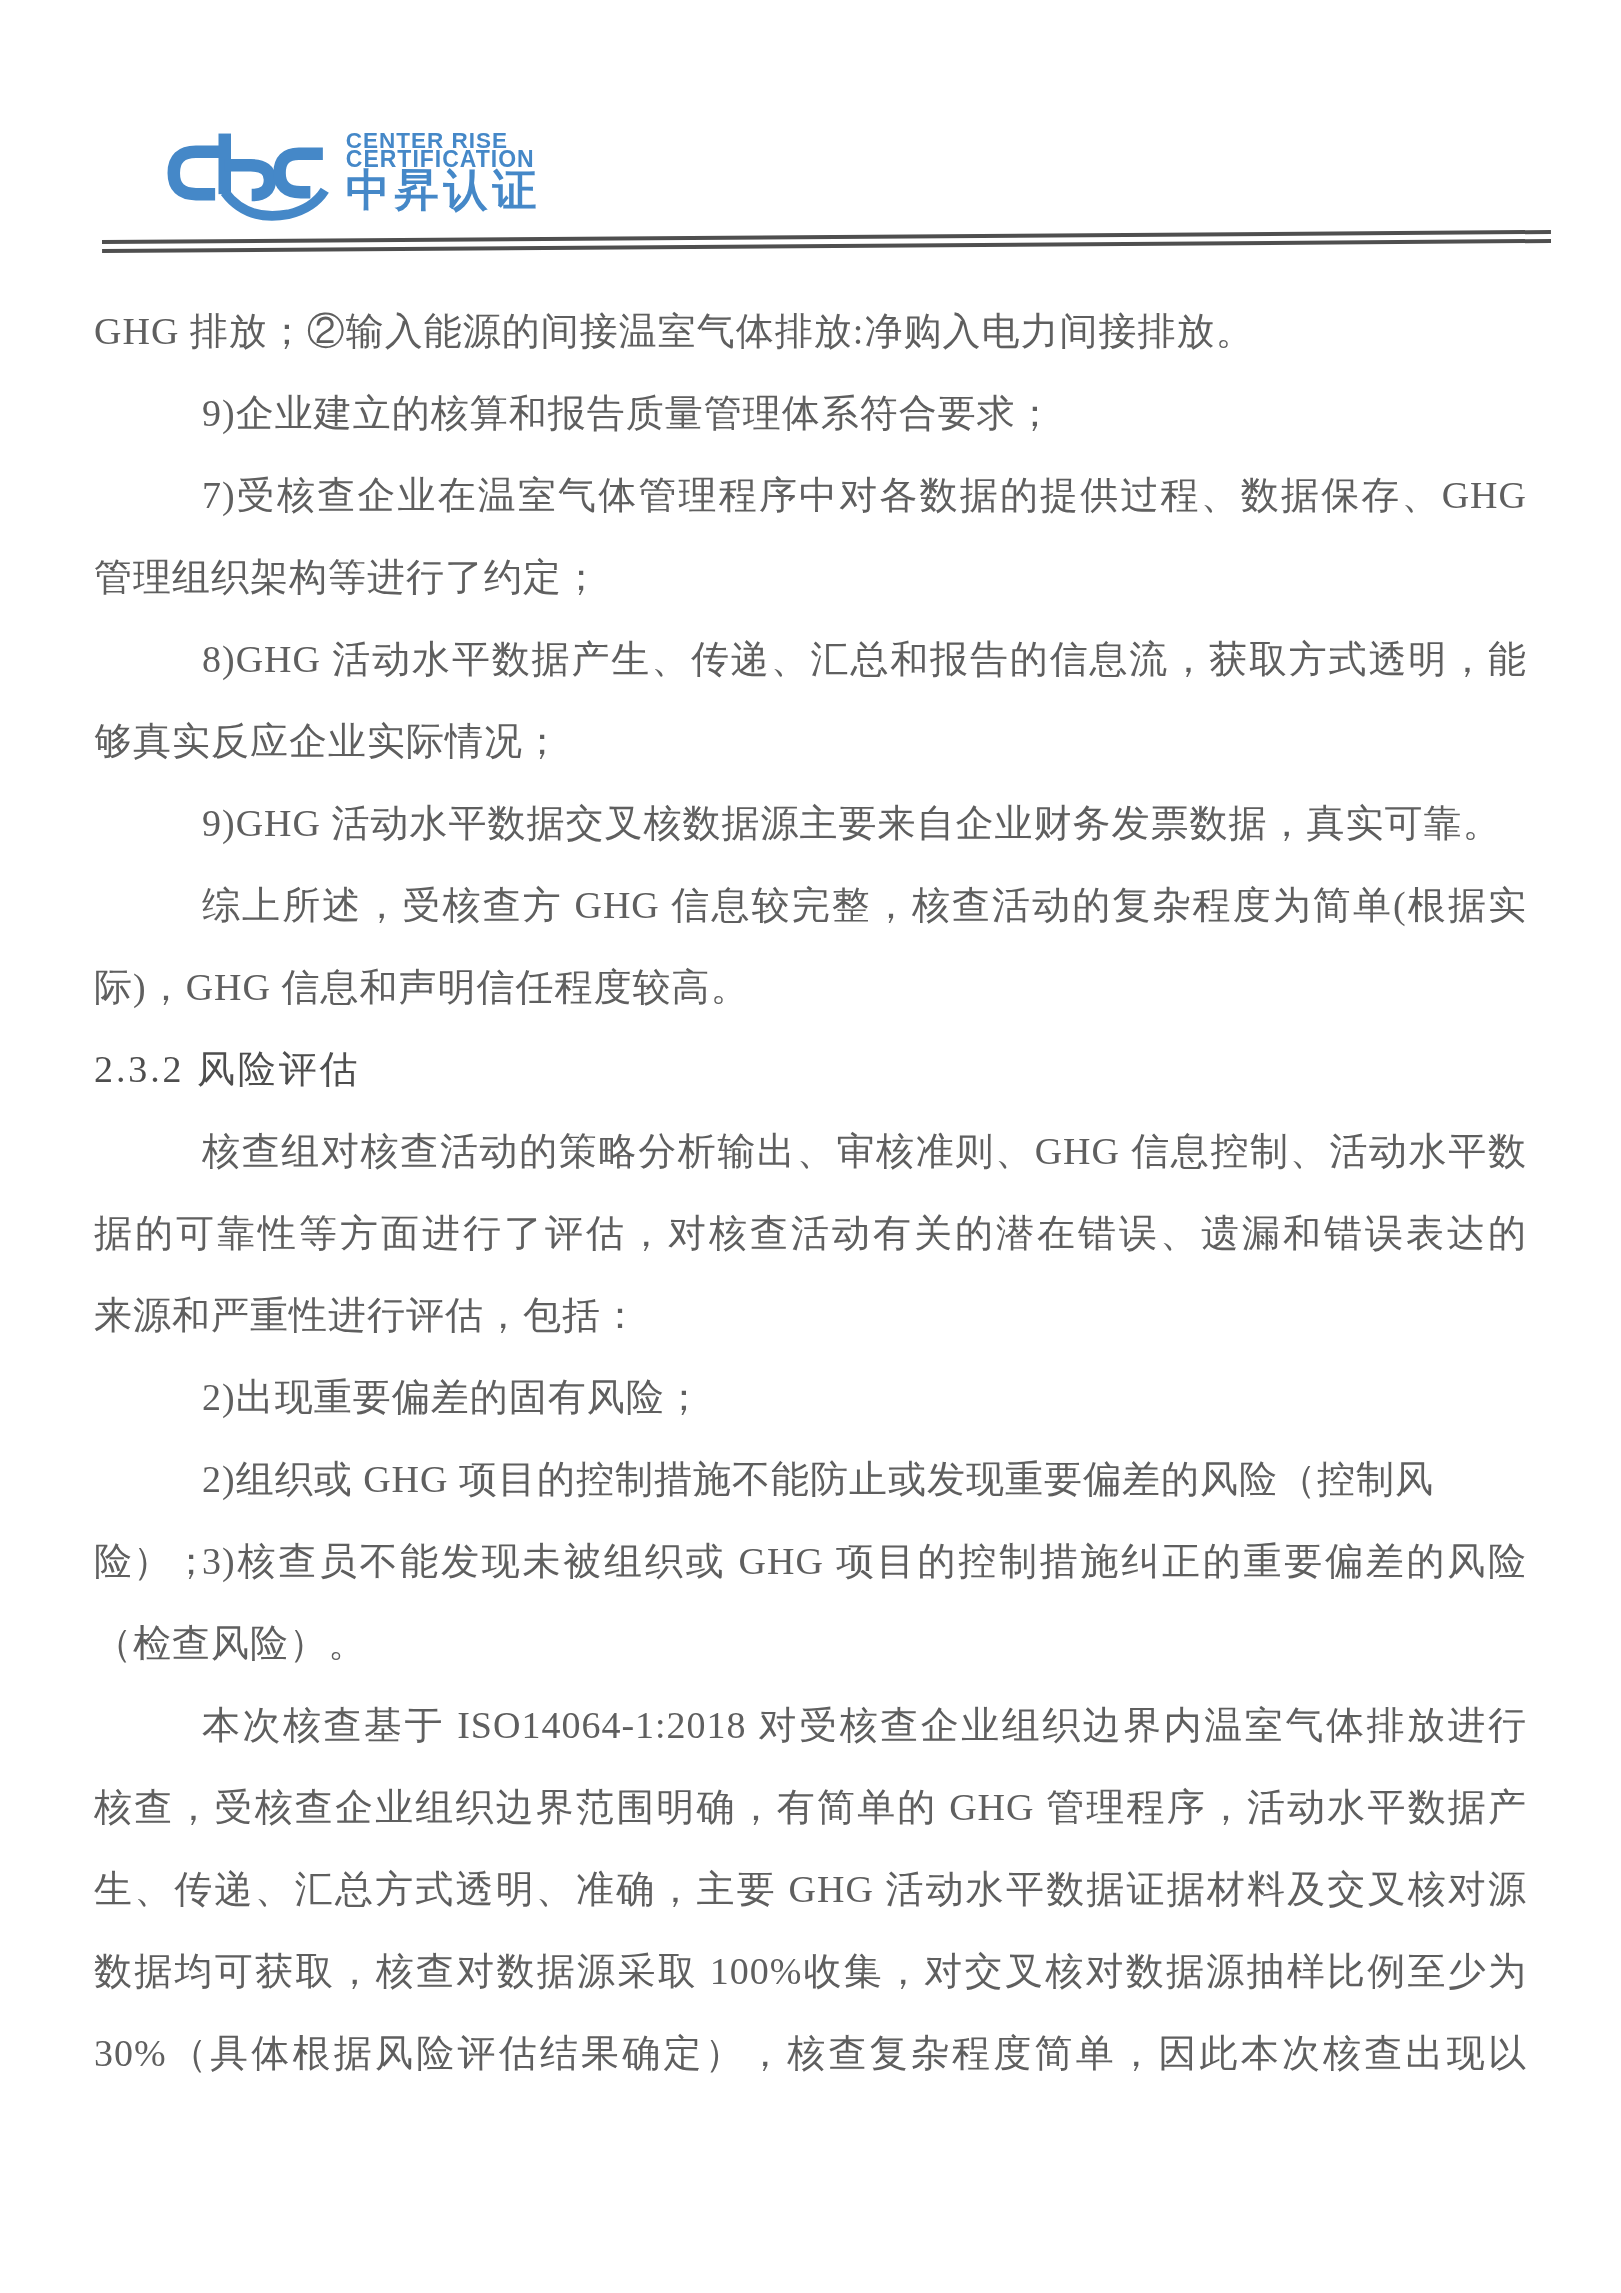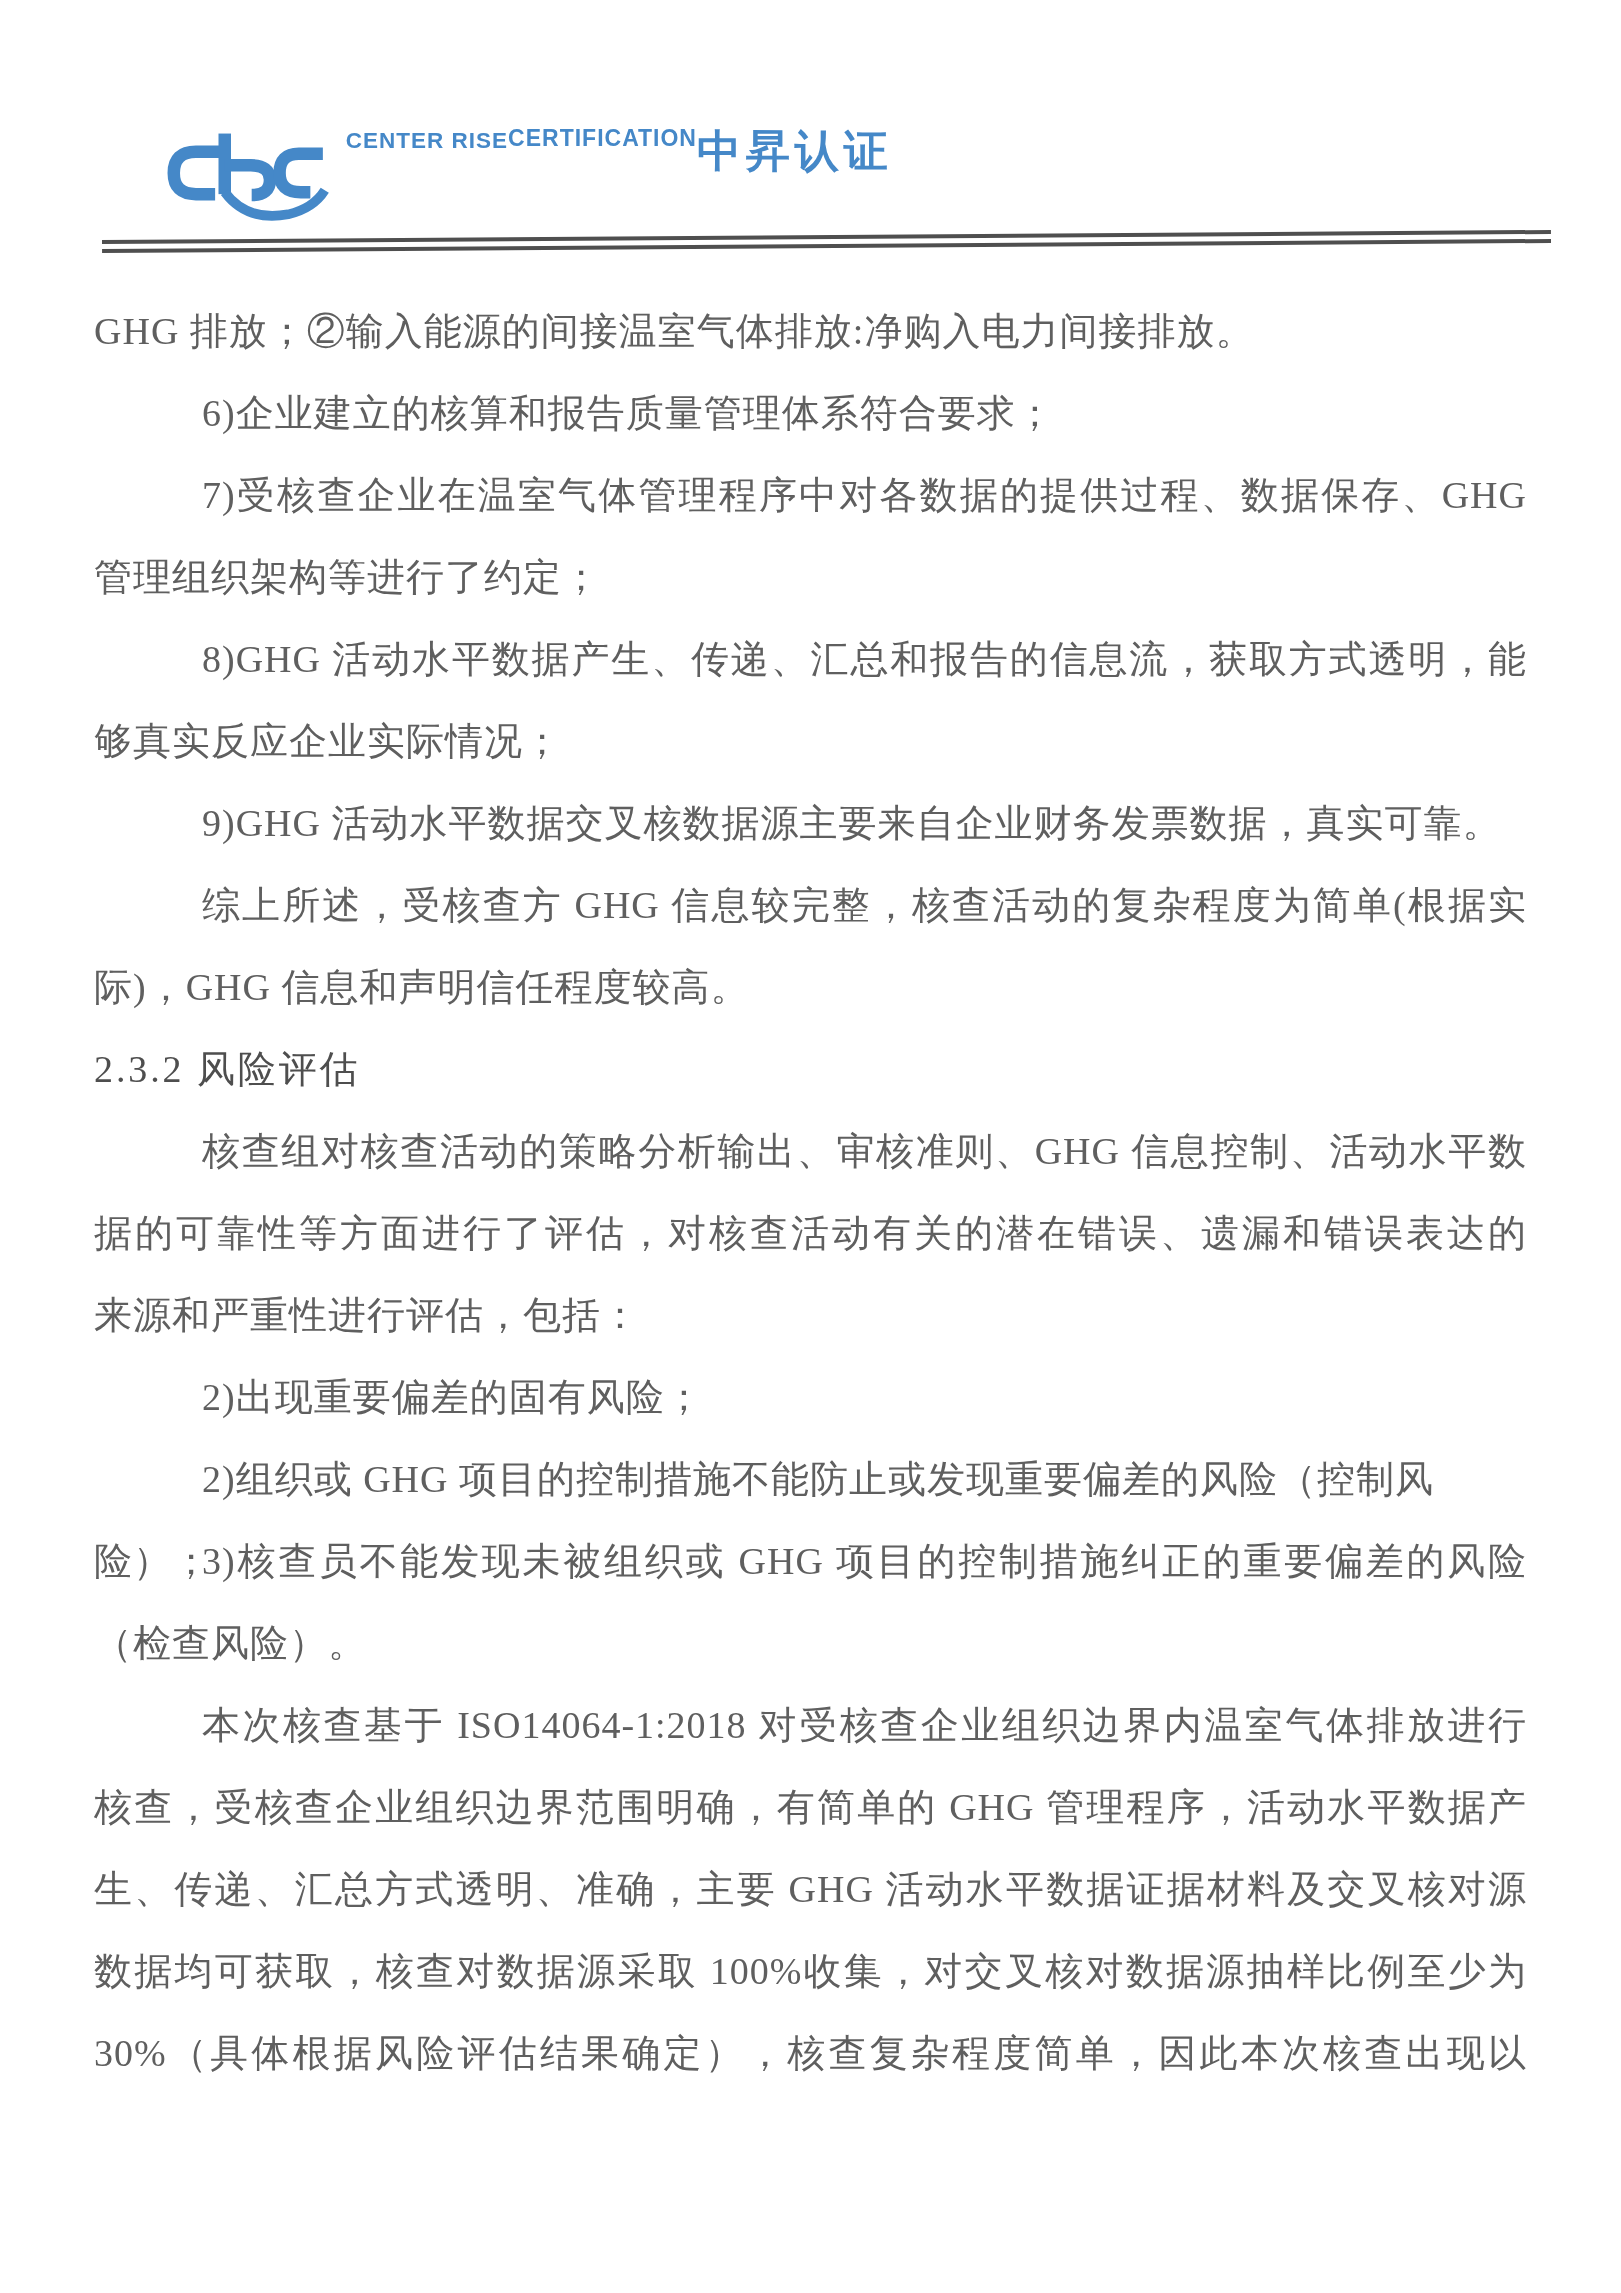--- a/index.html
+++ b/index.html
@@ -10,21 +10,21 @@
     overflow:hidden;
     font-family:"Liberation Serif", serif;
   }
   
   .logo{
     position:absolute;left:153px;top:116px;
     display:flex;align-items:flex-start;gap:11.8px;
     color:var(--brand);
   }
   .logo svg{display:block;margin-top:5.9px;}
-  .brand{display:flex;margin-top:13.7px;}
+  .brand{display:flex;flex-direction:column;margin-top:13.7px;}
   .brand-en1{
     font-family:"Liberation Sans", sans-serif;
     font-weight:bold;font-size:22.5px;line-height:21.6px;letter-spacing:1px;
   }
   .brand-en2{
     font-family:"Liberation Sans", sans-serif;
     font-weight:bold;font-size:23px;line-height:17.6px;letter-spacing:1px;
   }
   .brand-cn{
     font-family:Liberation Sans, sans-serif;
@@ -82,21 +82,21 @@
     </div>
   </div>
 
   <div class="rules">
     <div class="rule"></div>
     <div class="rule"></div>
   </div>
 
   <div class="doc-body">
       <div class="line">GHG 排放；②输入能源的间接温室气体排放:净购入电力间接排放。</div>
-      <div class="line indent">6)企业建立的核算和报告质量管理体系符合要求；</div>
+      <div class="line indent">9)企业建立的核算和报告质量管理体系符合要求；</div>
       <div class="line indent justify">7)受核查企业在温室气体管理程序中对各数据的提供过程、数据保存、GHG</div>
       <div class="line">管理组织架构等进行了约定；</div>
       <div class="line indent justify">8)GHG 活动水平数据产生、传递、汇总和报告的信息流，获取方式透明，能</div>
       <div class="line">够真实反应企业实际情况；</div>
       <div class="line indent">9)GHG 活动水平数据交叉核数据源主要来自企业财务发票数据，真实可靠。</div>
       <div class="line indent justify">综上所述，受核查方 GHG 信息较完整，核查活动的复杂程度为简单(根据实</div>
       <div class="line">际)，GHG 信息和声明信任程度较高。</div>
       <div class="line bold">2.3.2 风险评估</div>
       <div class="line indent justify">核查组对核查活动的策略分析输出、审核准则、GHG 信息控制、活动水平数</div>
       <div class="line justify">据的可靠性等方面进行了评估，对核查活动有关的潜在错误、遗漏和错误表达的</div>

